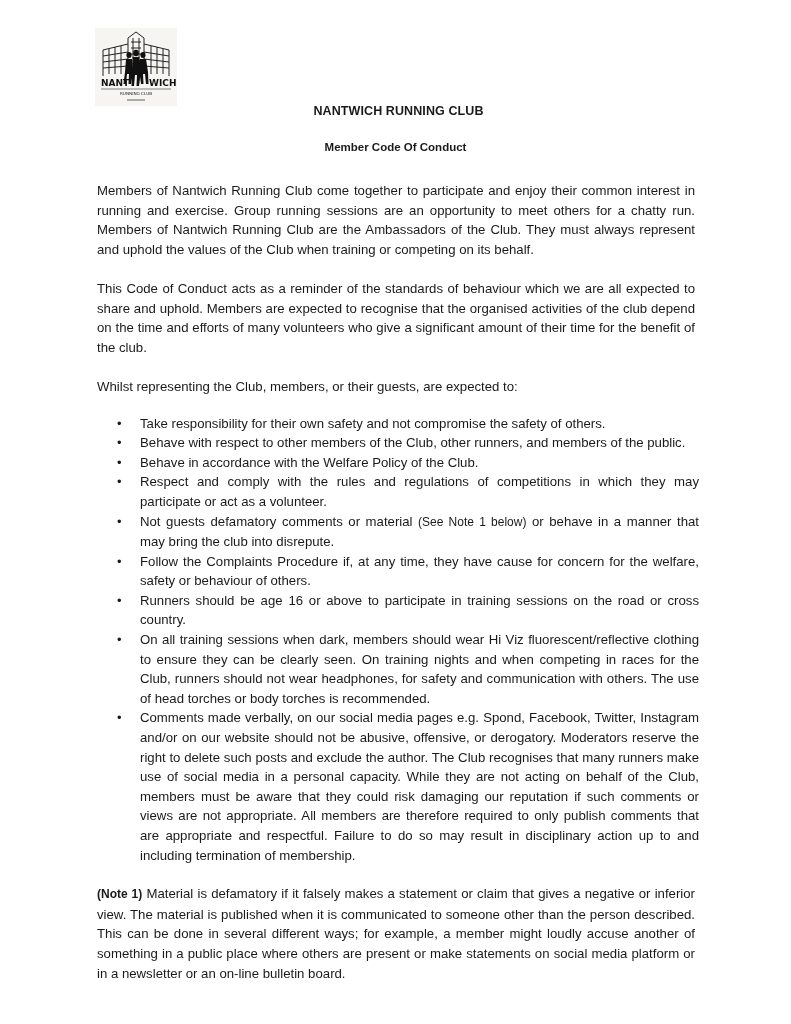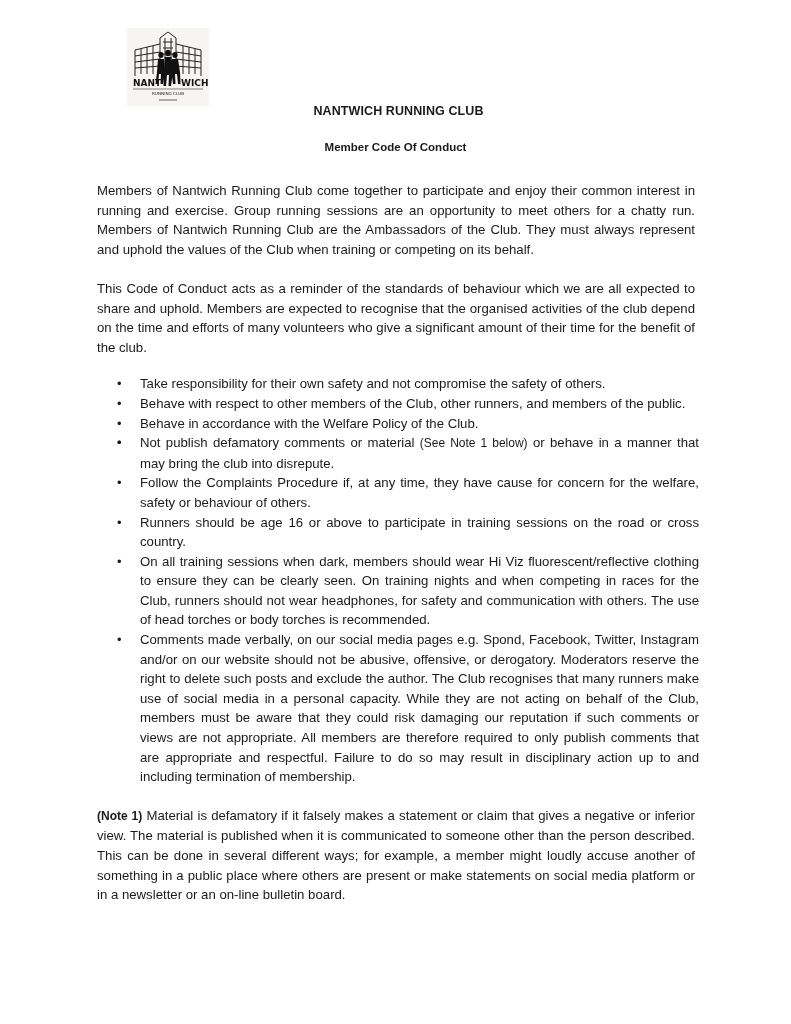--- a/index.html
+++ b/index.html
@@ -1,21 +1,21 @@
 <!DOCTYPE html>
 <html><head>
   <meta charset="utf-8">
   <style>
     html, body { margin: 0; padding: 0; background: #ffffff; }
     body {
       width: 791px; height: 1024px; position: relative; overflow: hidden;
       font-family: "Liberation Sans", sans-serif; color: #1a1a1a;
     }
     .logo {
-      position: absolute; left: 95px; top: 28px; width: 82px; height: 78px; margin-left: 32px;
+      position: absolute; left: 95px; top: 28px; width: 82px; height: 78px;
     }
     .logo svg { width: 100%; height: 100%; display: block; }
     .title {
       position: absolute; left: 0; width: 791px; text-align: center;
       top: 104px; font-weight: bold; font-size: 12.5px; letter-spacing: 0.1px;
       padding-left: 6px; box-sizing: border-box;
     }
     .subtitle {
       position: absolute; left: 0; width: 791px; text-align: center;
       top: 141px; font-weight: bold; font-size: 11.5px;
@@ -74,40 +74,42 @@
     <line x1="32" y1="72" x2="50" y2="72" stroke="#999" stroke-width="1.6"></line>
   </svg>
 </div>
 
 <div class="title">NANTWICH RUNNING CLUB</div>
 <div class="subtitle">Member Code Of Conduct</div>
 
 <div class="content">
   <p class="para">Members of Nantwich Running Club come together to participate and enjoy their common interest in running and exercise. Group running sessions are an opportunity to meet others for a chatty run. Members of Nantwich Running Club are the Ambassadors of the Club. They must always represent and uphold the values of the Club when training or competing on its behalf.</p>
   <p class="para">This Code of Conduct acts as a reminder of the standards of behaviour which we are all expected to share and uphold. Members are expected to recognise that the organised activities of the club depend on the time and efforts of many volunteers who give a significant amount of their time for the benefit of the club.</p>
+  <p class="para lead">Whilst representing the Club, members, or their guests, are expected to:</p>
 
   <ul class="rules">
     <li>
       <span class="bullet">•</span>
       <span>Take responsibility for their own safety and not compromise the safety of others.</span>
     </li>
     <li>
       <span class="bullet">•</span>
       <span>Behave with respect to other members of the Club, other runners, and members of the public.</span>
     </li>
     <li>
       <span class="bullet">•</span>
       <span>Behave in accordance with the Welfare Policy of the Club.</span>
     </li>
     <li>
       <span class="bullet">•</span>
+      <span>Respect and comply with the rules and regulations of competitions in which they may participate or act as a volunteer.</span>
     </li>
     <li>
       <span class="bullet">•</span>
-      <span>Not publish defamatory comments or material </span><span class="small-note">(See Note 1 below)</span><span> or behave in a manner that may bring the club into disrepute.</span>
+      <span>Not guests defamatory comments or material </span><span class="small-note">(See Note 1 below)</span><span> or behave in a manner that may bring the club into disrepute.</span>
     </li>
     <li>
       <span class="bullet">•</span>
       <span>Follow the Complaints Procedure if, at any time, they have cause for concern for the welfare, safety or behaviour of others.</span>
     </li>
     <li>
       <span class="bullet">•</span>
       <span>Runners should be age 16 or above to participate in training sessions on the road or cross country.</span>
     </li>
     <li>

